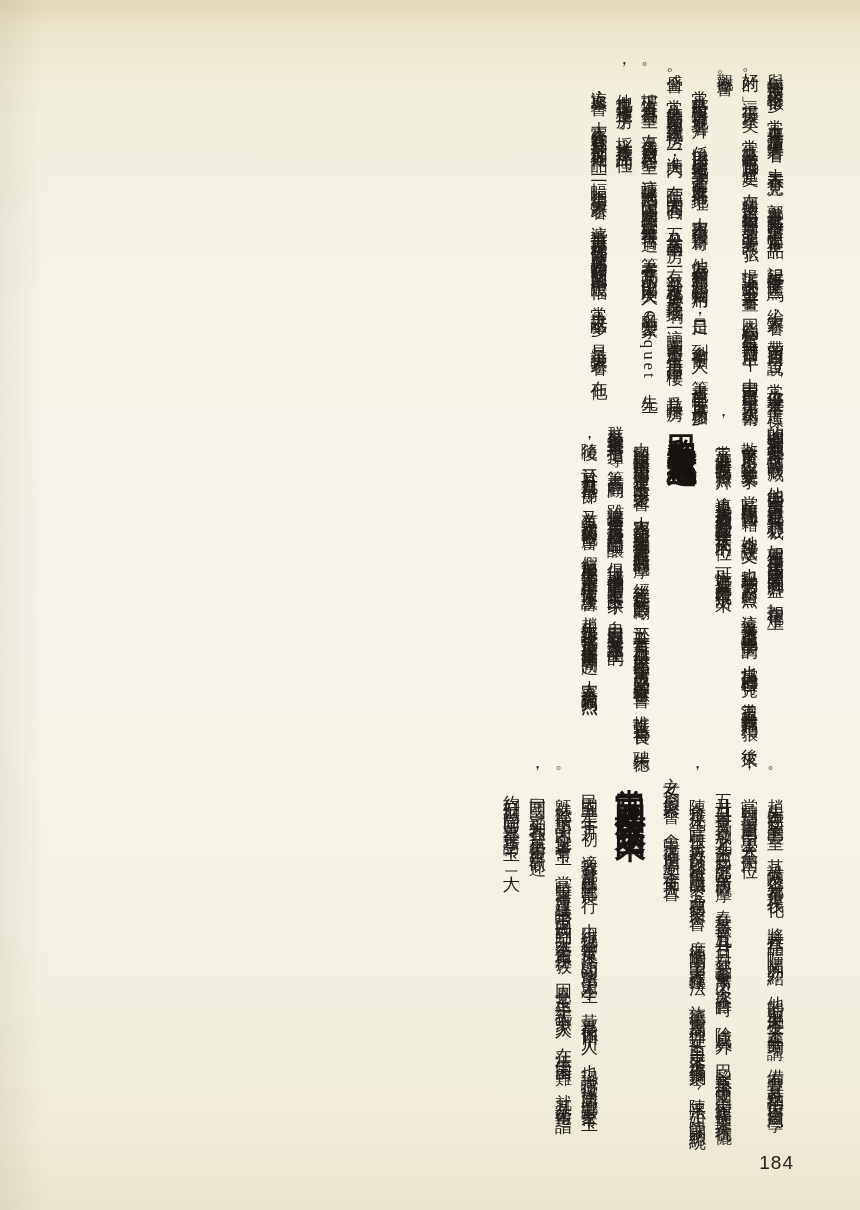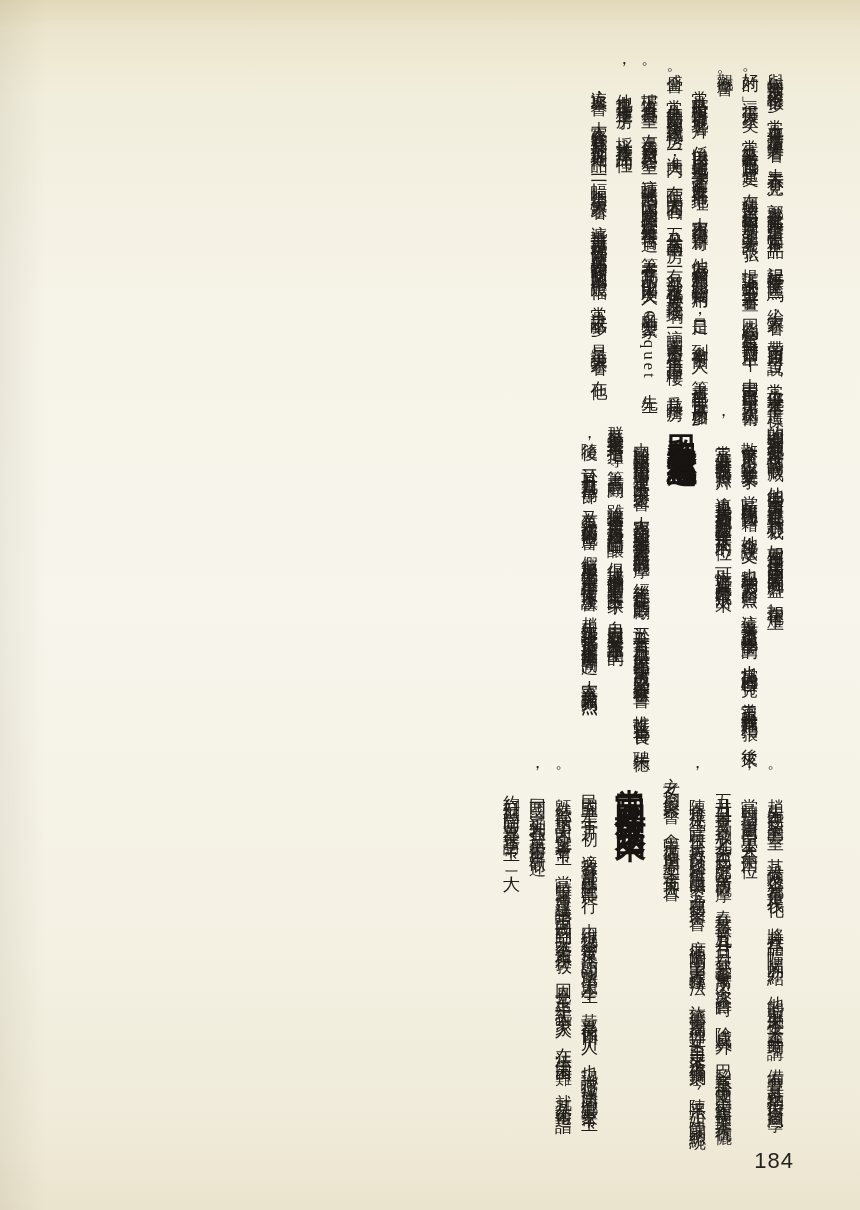--- a/index.html
+++ b/index.html
@@ -45,21 +45,21 @@
     font-weight: bold;
     text-indent: 0;
     color: #171411;
   }
   .band-2 h2.section-heading { font-size: 30px; letter-spacing: 2.5px; line-height: 42px; }
   .band-3 h2.section-heading { font-size: 31px; letter-spacing: 5.2px; line-height: 42px; }
   .page-number {
     position: absolute;
     right: 66px; bottom: 36px;
     font-family: "Liberation Sans", "DejaVu Sans", sans-serif;
-    font-size: 22px; letter-spacing: 1px;
+    font-size: 19px; letter-spacing: 1px;
     color: #26231e;
   }
 </style>
 </head>
 <body>
 
 <div class="page">
 
   <div class="band band-1">
     <p>與年輕朋友談得很多，常玉在場只是隨便看看，未表示意見。郭參事從其睡房拿出一幅常玉作品，記得好像畫一匹馬，給大家看，帶著四川口音說：「常玉你現在畫不了這樣好的。」逗得大家一笑，常玉紅著臉色也跟著一起笑。在場留法習藝術年輕朋友「龍頭老大」張弘，提議下次到常玉家看畫，因此約定於當年二月廿四日下午，由畫家自己舉辦第一次藝術觀摩會。</p>

